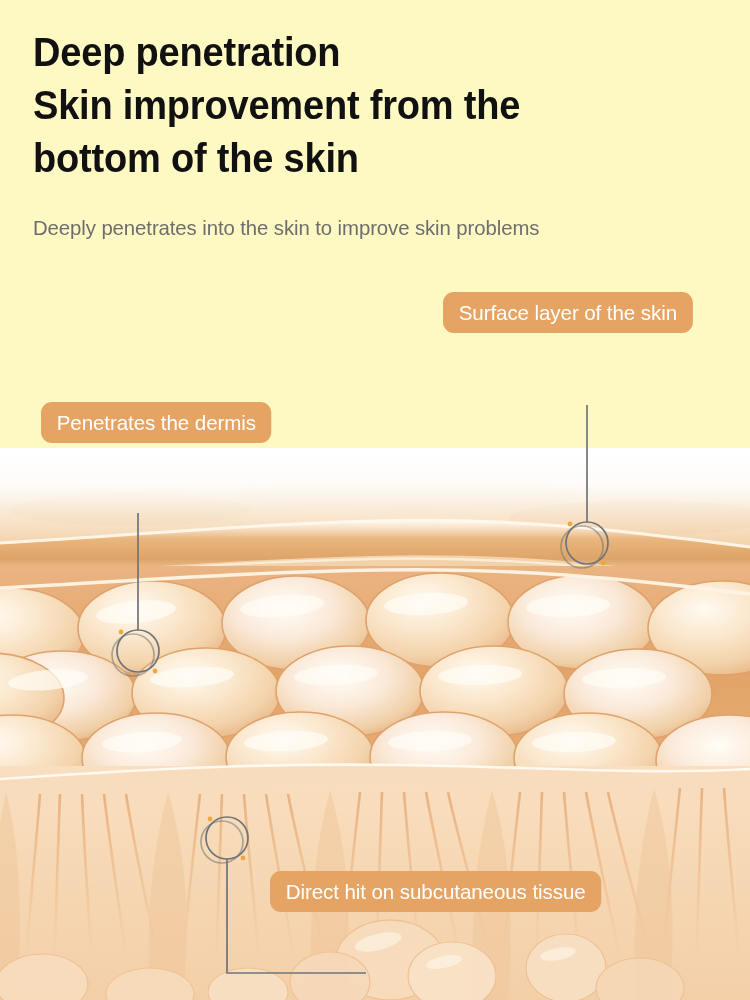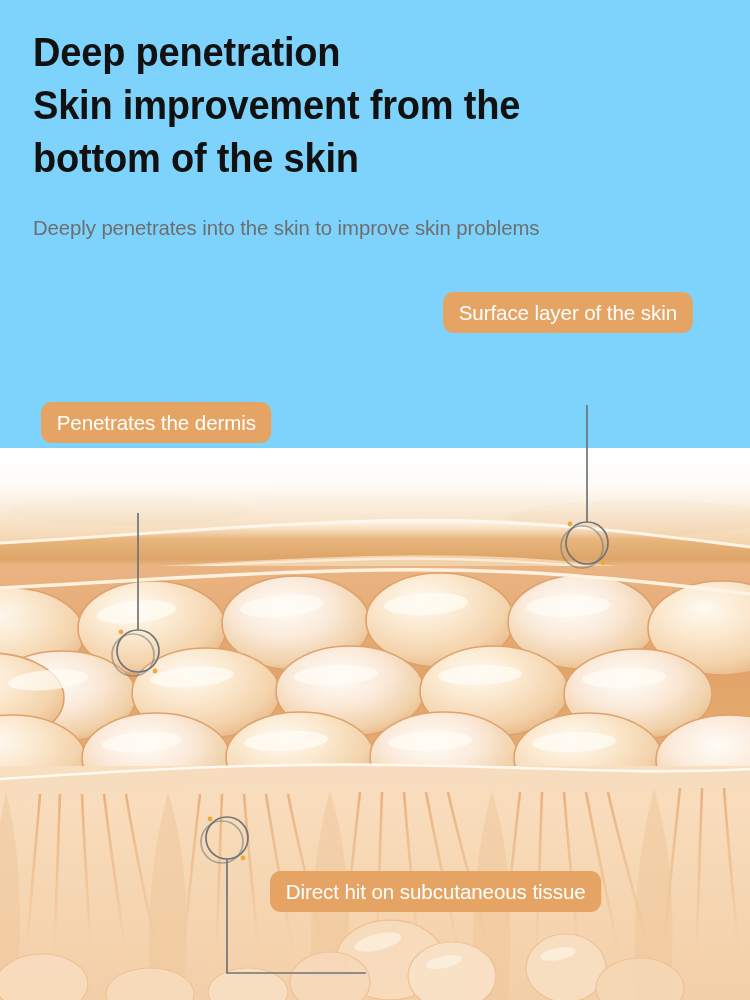--- a/index.html
+++ b/index.html
@@ -6,21 +6,21 @@
   html,body{margin:0;padding:0;}
   body{
     width:750px;height:1000px;
     background:#ffffff;
     font-family:"Liberation Sans","DejaVu Sans",sans-serif;
     overflow:hidden;
   }
   #page{
     position:relative;
     width:750px;height:1000px;
-    background:#7dd3fc;
+    background:#fef9c3;
     overflow:hidden;
   }
 
   
   #headline{
     position:absolute;left:33px;top:26px;width:680px;
     font-size:40px;line-height:53px;font-weight:bold;
     color:#111111;letter-spacing:-0.2px;
     transform:scaleX(0.95);transform-origin:left top;
     white-space:pre-line;

